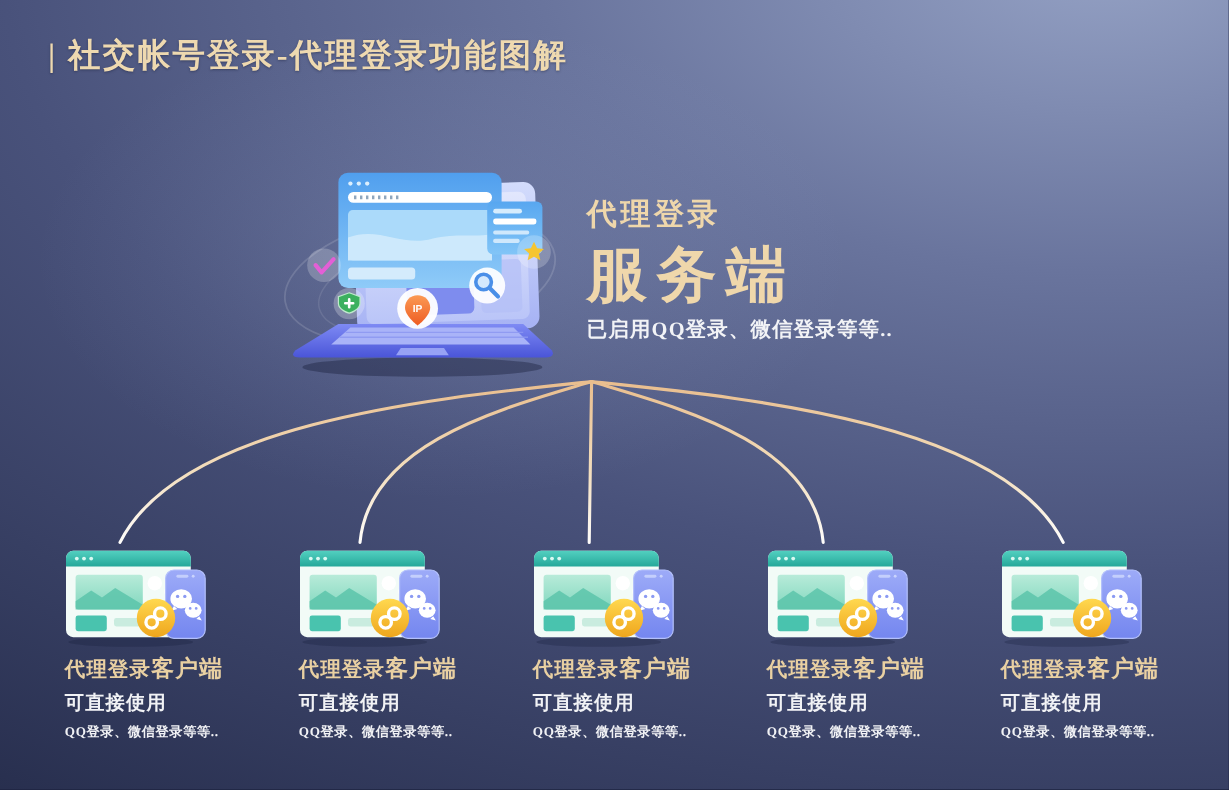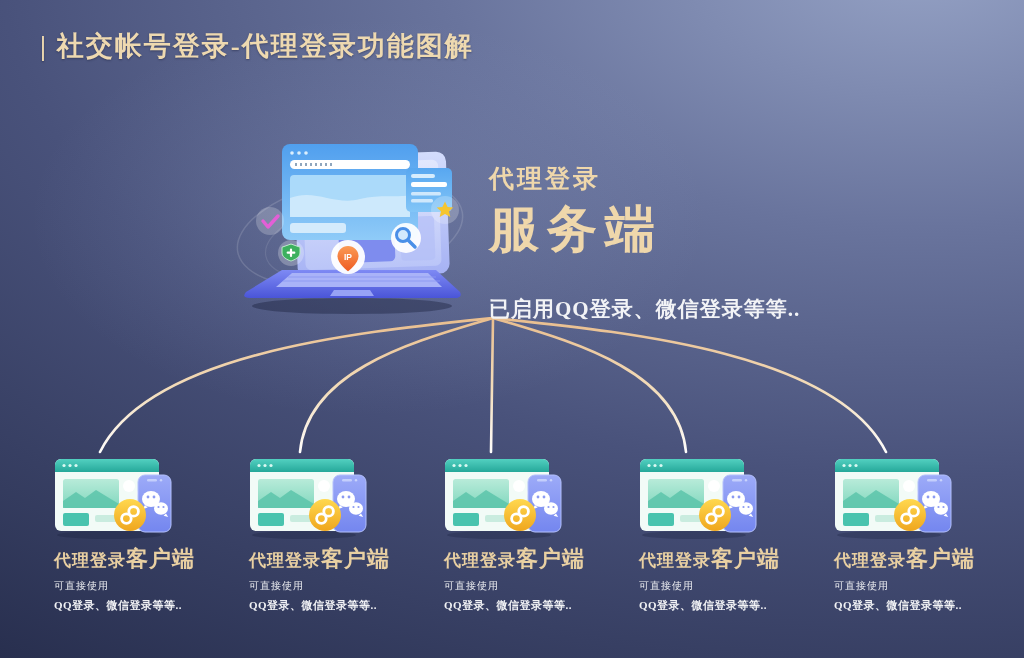--- a/index.html
+++ b/index.html
@@ -13,27 +13,27 @@
   .page-title{
     position:absolute;left:40px;top:28px;margin:0;
     font-size:27px;font-weight:bold;letter-spacing:2px;
     color:#eed9b0;text-shadow:0 1px 2px rgba(20,25,50,.4);
   }
   .connectors{position:absolute;left:0;top:0;pointer-events:none;}
   .laptop-illu{position:absolute;left:230px;top:120px;}
   .server-text{position:absolute;left:489px;top:162px;}
   .srv-small{font-size:25px;font-weight:bold;letter-spacing:3px;color:#efd7ab;}
   .srv-large{font-size:50px;font-weight:bold;letter-spacing:8px;color:#efd7ab;margin-top:1px;}
-  .srv-desc{font-size:21px;font-weight:bold;letter-spacing:1px;color:#f2f3f6;margin-top:32px;}
+  .srv-desc{font-size:17px;font-weight:bold;letter-spacing:1px;color:#f2f3f6;margin-top:0;}
   .client{position:absolute;top:456px;width:186px;}
   .client svg{display:block;}
   .c-title{margin-top:8px;color:#e9d0a2;letter-spacing:1px;line-height:1;}
   .c-title .c-prefix{font-size:17px;font-weight:bold;}
-  .c-title .c-bold{font-size:22px;font-weight:bold;}
-  .c-line1{margin-top:9px;font-size:10px;font-weight:normal;color:#f1f2f5;letter-spacing:1px;}
+  .c-title .c-bold{font-size:19px;font-weight:bold;}
+  .c-line1{margin-top:9px;font-size:16px;font-weight:bold;color:#f1f2f5;letter-spacing:1px;}
   .c-line2{margin-top:5px;font-size:11px;font-weight:bold;color:#f1f2f5;letter-spacing:.5px;}
 </style>
 </head>
 <body>
 
 <div class="stage">
 
   <svg width="0" height="0" style="position:absolute" aria-hidden="true">
     <defs>
       <linearGradient id="lineGrad" gradientUnits="userSpaceOnUse" x1="0" y1="316" x2="0" y2="456">

